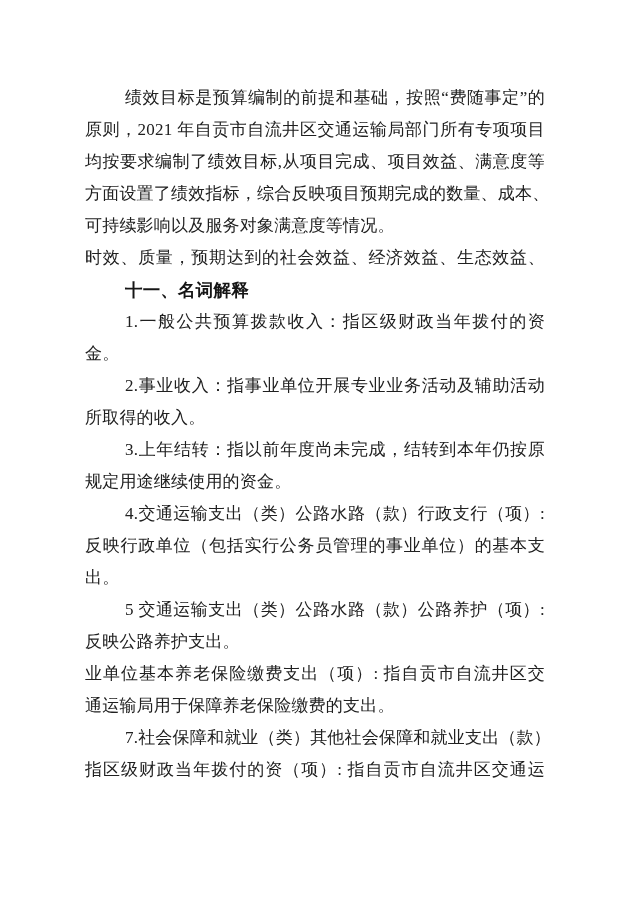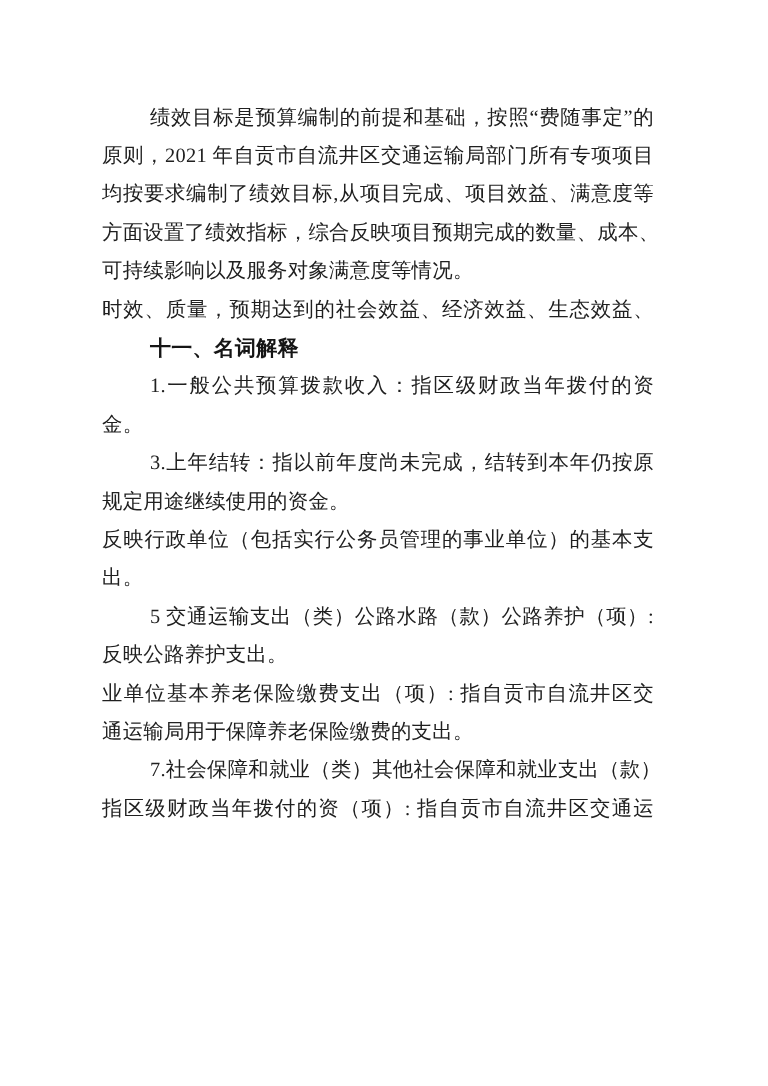--- a/index.html
+++ b/index.html
@@ -80,27 +80,32 @@
 
     <div class="para">
       <div class="line heading ind">十一、名词解释</div>
     </div>
 
     <div class="para">
       <div class="line jl ind">1.一般公共预算拨款收入：指区级财政当年拨付的资</div>
       <div class="line">金。</div>
     </div>
 
+    <div class="para">
+      <div class="line jl ind">2.事业收入：指事业单位开展专业业务活动及辅助活动</div>
+      <div class="line">所取得的收入。</div>
+    </div>
 
     <div class="para">
       <div class="line jl ind">3.上年结转：指以前年度尚未完成，结转到本年仍按原</div>
       <div class="line">规定用途继续使用的资金。</div>
     </div>
 
     <div class="para">
+      <div class="line jl ind">4.交通运输支出（类）公路水路（款）行政支行（项）:</div>
       <div class="line jl">反映行政单位（包括实行公务员管理的事业单位）的基本支</div>
       <div class="line">出。</div>
     </div>
 
     <div class="para">
       <div class="line jl ind">5 交通运输支出（类）公路水路（款）公路养护（项）:</div>
       <div class="line">反映公路养护支出。</div>
     </div>
 
     <div class="para">

